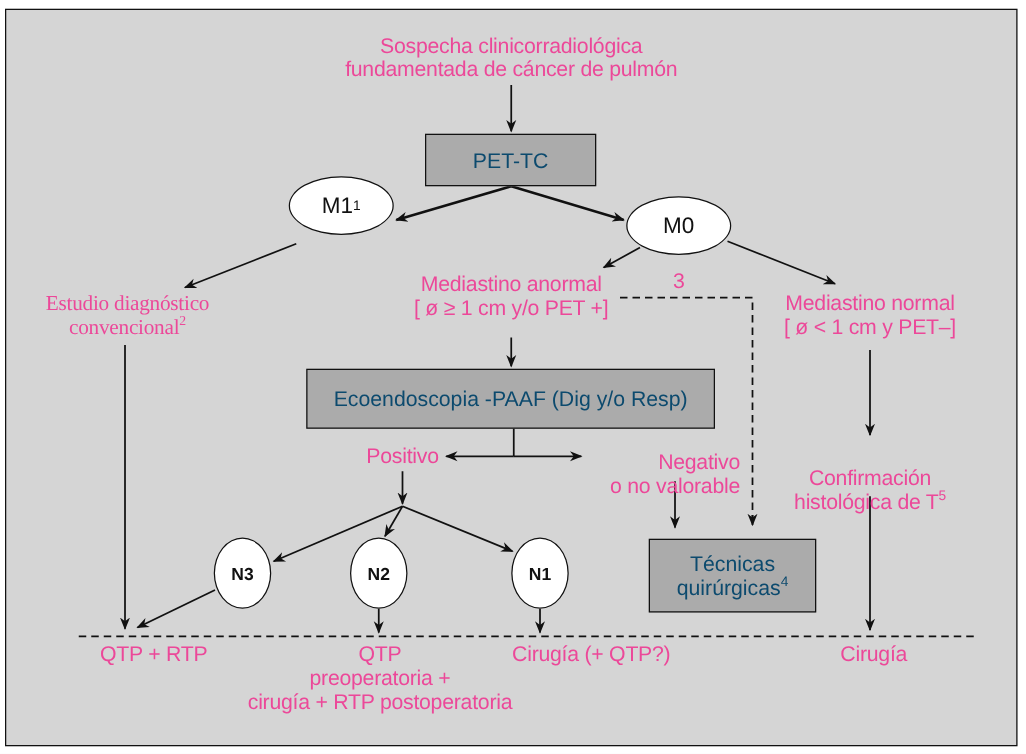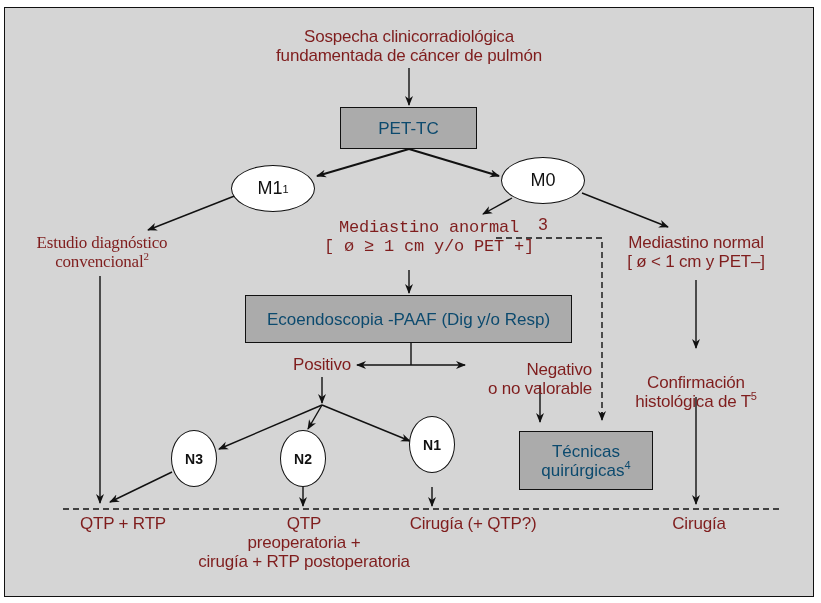--- a/index.html
+++ b/index.html
@@ -2,21 +2,21 @@
 <html><head>
 <meta charset="utf-8">
 <style>
   html, body { margin: 0; padding: 0; background: #ffffff; }
   body { width: 821px; height: 603px; position: relative; overflow: hidden;
          font-family: "Liberation Sans", sans-serif; color: #1a1a1a; }
   #frame { position: absolute; left: 4px; top: 7px; width: 808px; height: 588px;
            background: #d5d5d5; border: 1.5px solid #111; }
   svg#diagram { position: absolute; left: 0; top: 0; }
   .lbl { position: absolute; text-align: center; font-size: 17px; line-height: 19px;
-         color: #7f1d1d; white-space: nowrap; transform: translateX(-50%);
+         color: #ec4899; white-space: nowrap; transform: translateX(-50%);
          font-family: "Liberation Sans Narrow", "Liberation Sans", sans-serif; letter-spacing: -0.2px; }
   .box { position: absolute; background: #ababab; border: 1.5px solid #111; box-sizing: border-box;
          display: flex; align-items: center; justify-content: center; text-align: center;
          font-size: 17px; line-height: 19px; color: #0c4a6e; }
   .ell { position: absolute; background: #fff; border: 1.5px solid #111; border-radius: 50%;
          box-sizing: border-box; display: flex; align-items: center; justify-content: center;
          font-size: 18px; color: #111; }
   .ell.bold { font-weight: bold; font-size: 14px; }
   sup { font-size: 11px; vertical-align: 7px; line-height: 0; }
 </style>
@@ -77,35 +77,35 @@
 
 <div class="lbl" style="left:409px; top:27px;">
   <div>Sospecha clinicorradiológica</div>
   <div>fundamentada de cáncer de pulmón</div>
 </div>
 
 <div class="box" style="left:340px; top:107px; width:137px; height:42px;">
   <span>PET-TC</span>
 </div>
 
-<div class="ell" style="left:231px; top:165px; width:84px; height:47px;text-align:right;">
+<div class="ell" style="left:231px; top:141px; width:84px; height:47px;text-align:right;">
   <span>M1</span>
     <sup>1</sup>
 </div>
 
 <div class="ell" style="left:501px; top:157px; width:84px; height:47px;">
   <span>M0</span>
 </div>
 
 <div class="lbl" style="left:102px; top:233px;font-family:Liberation Serif, serif;">
   <div>Estudio diagnóstico</div>
   <div><span>convencional</span><sup>2</sup></div>
 </div>
 
-<div class="lbl" style="left:429px; top:218px;font-family:Liberation Mono, monospace;">
+<div class="lbl" style="left:409px; top:218px;">
   <div>Mediastino anormal</div>
   <div>[ ø ≥ 1 cm y/o PET +]</div>
 </div>
 
 <div class="lbl" style="left:543px; top:215px;">3</div>
 
 <div class="lbl" style="left:696px; top:233px;">
   <div>Mediastino normal</div>
   <div>[ ø &lt; 1 cm y PET–]</div>
 </div>
@@ -130,21 +130,21 @@
   <div>Técnicas</div>
   <div><span>quirúrgicas</span><sup>4</sup></div>
 </div>
 
 <div class="ell bold" style="left:171px; top:430px; width:46px; height:57px;">
   <span>N3</span>
 </div>
 <div class="ell bold" style="left:280px; top:430px; width:46px; height:57px;">
   <span>N2</span>
 </div>
-<div class="ell bold" style="left:409px; top:416px; width:46px; height:57px;">
+<div class="ell bold" style="left:409px; top:430px; width:46px; height:57px;">
   <span>N1</span>
 </div>
 
 <div class="lbl" style="left:123px; top:514px;">QTP + RTP</div>
 <div class="lbl" style="left:304px; top:514px;">
   <div>QTP</div>
   <div>preoperatoria +</div>
   <div>cirugía + RTP postoperatoria</div>
 </div>
 <div class="lbl" style="left:473px; top:514px;">Cirugía (+ QTP?)</div>

